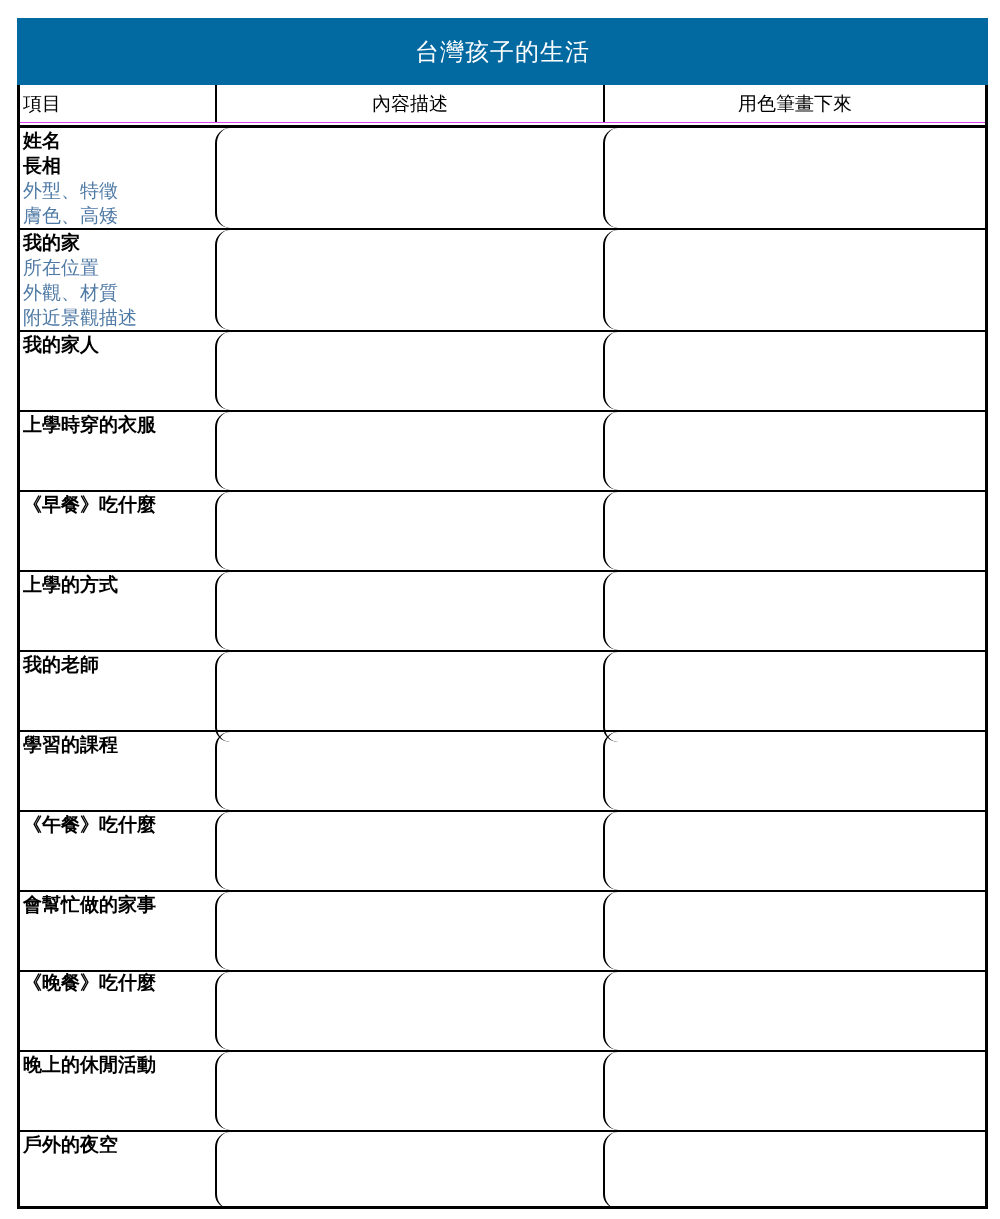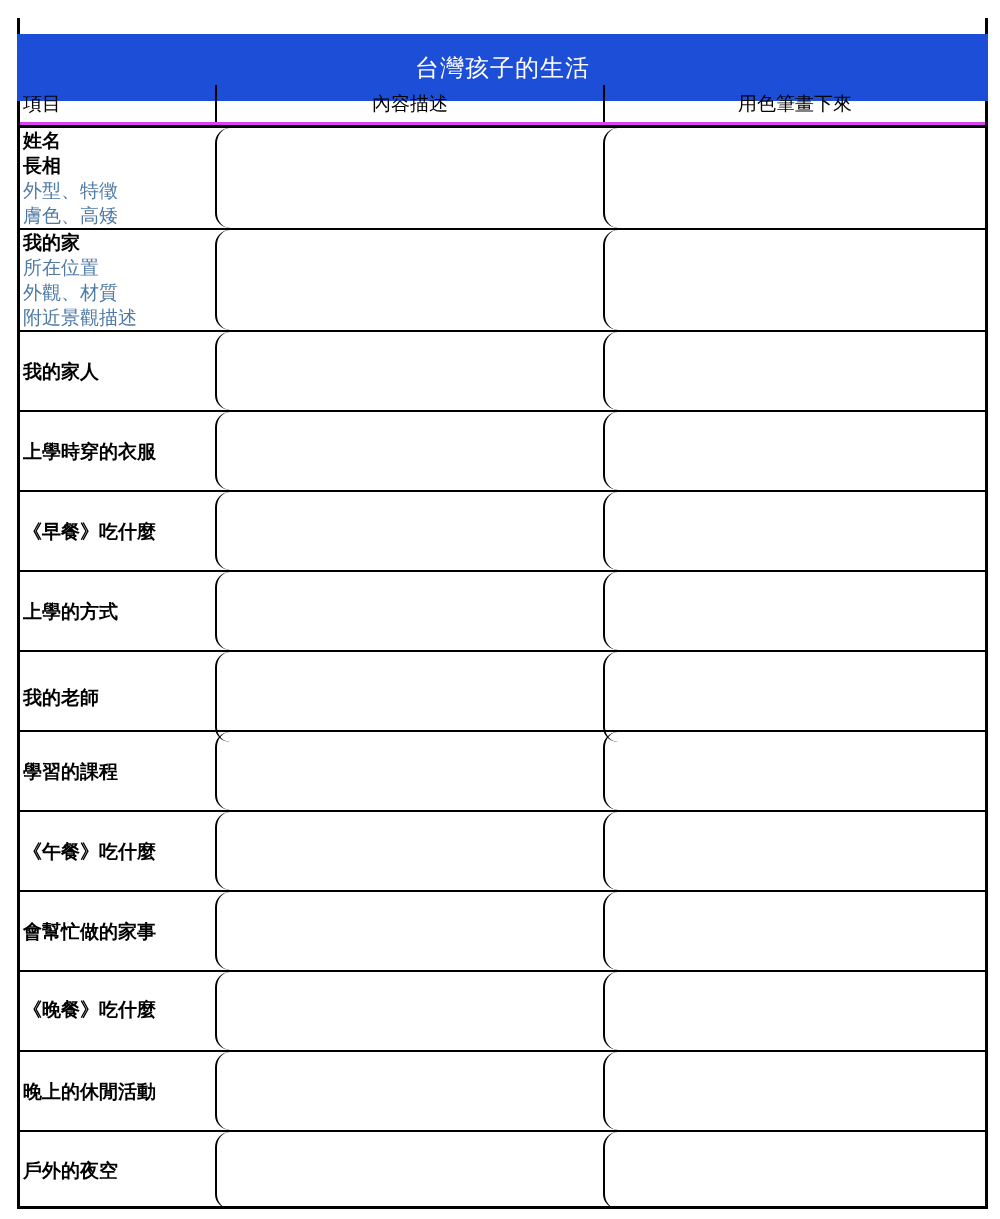--- a/index.html
+++ b/index.html
@@ -1,29 +1,29 @@
 <!DOCTYPE html>
 <html><head>
 <meta charset="utf-8">
 <style>
   html, body { margin: 0; padding: 0; background: #ffffff; }
   body { width: 1000px; height: 1219px; position: relative; font-family: "DejaVu Sans", "Liberation Sans", sans-serif; color: #000; }
   .sheet { position: absolute; left: 17px; top: 18px; width: 971px; height: 1191px; box-sizing: border-box; border-left: 3px solid #000; border-right: 3px solid #000; border-bottom: 3px solid #000; }
-  .title-bar { position: absolute; left: -3px; top: 0; width: 971px; height: 67px; background: #1d4ed8; color: #fff; display: flex; align-items: center; justify-content: center; font-size: 24px; letter-spacing: 1px; margin-top: 16px; }
-  .header-row { position: absolute; left: 0; top: 67px; width: 965px; height: 37px; border-bottom: 3px solid #d946ef; }
+  .title-bar { position: absolute; left: -3px; top: 0; width: 971px; height: 67px; background: #0369a1; color: #fff; display: flex; align-items: center; justify-content: center; font-size: 24px; letter-spacing: 1px; }
+  .header-row { position: absolute; left: 0; top: 67px; width: 965px; height: 37px; border-bottom: 1px solid #d946ef; }
   .header-row::after { content: ""; position: absolute; left: 0; right: 0; bottom: -5px; height: 0; border-bottom: 2px solid #000; }
   .hcell { position: absolute; top: 0; height: 37px; display: flex; align-items: center; font-size: 19px; box-sizing: border-box; }
   .hcell.c0 { left: 0; width: 195px; padding-left: 3px; }
   .hcell.c1 { left: 195px; width: 388px; justify-content: center; border-left: 2px solid #000; }
   .hcell.c2 { left: 583px; width: 382px; justify-content: center; border-left: 2px solid #000; }
   .body-rows { position: absolute; left: 0; top: 108px; width: 965px; }
   .row { position: absolute; left: 0; width: 965px; box-sizing: border-box; border-top: 2px solid #000; }
   .row.first { border-top: 2px solid #000; }
   .cell { position: absolute; top: 0; bottom: 0; box-sizing: border-box; border-radius: 15px; }
-  .cell.c0 { left: 0; width: 195px; padding-left: 3px; display: flex; flex-direction: column; justify-content: center; font-size: 19px; line-height: 25px; }
+  .cell.c0 { left: 0; width: 195px; padding-left: 3px; display: flex; flex-direction: column; justify-content: flex-start; font-size: 19px; line-height: 25px; }
   .cell.c0.top { justify-content: flex-start; padding-top: 0; }
   .cell.c1 { left: 195px; width: 388px; border-left: 2px solid #000; }
   .cell.c2 { left: 583px; width: 382px; border-left: 2px solid #000; }
   .label-main { color: #000; font-weight: 600; }
   .label-sub { color: #4f7aa6; font-weight: 400; }
 </style>
 </head>
 <body>
 
 <div class="sheet">

